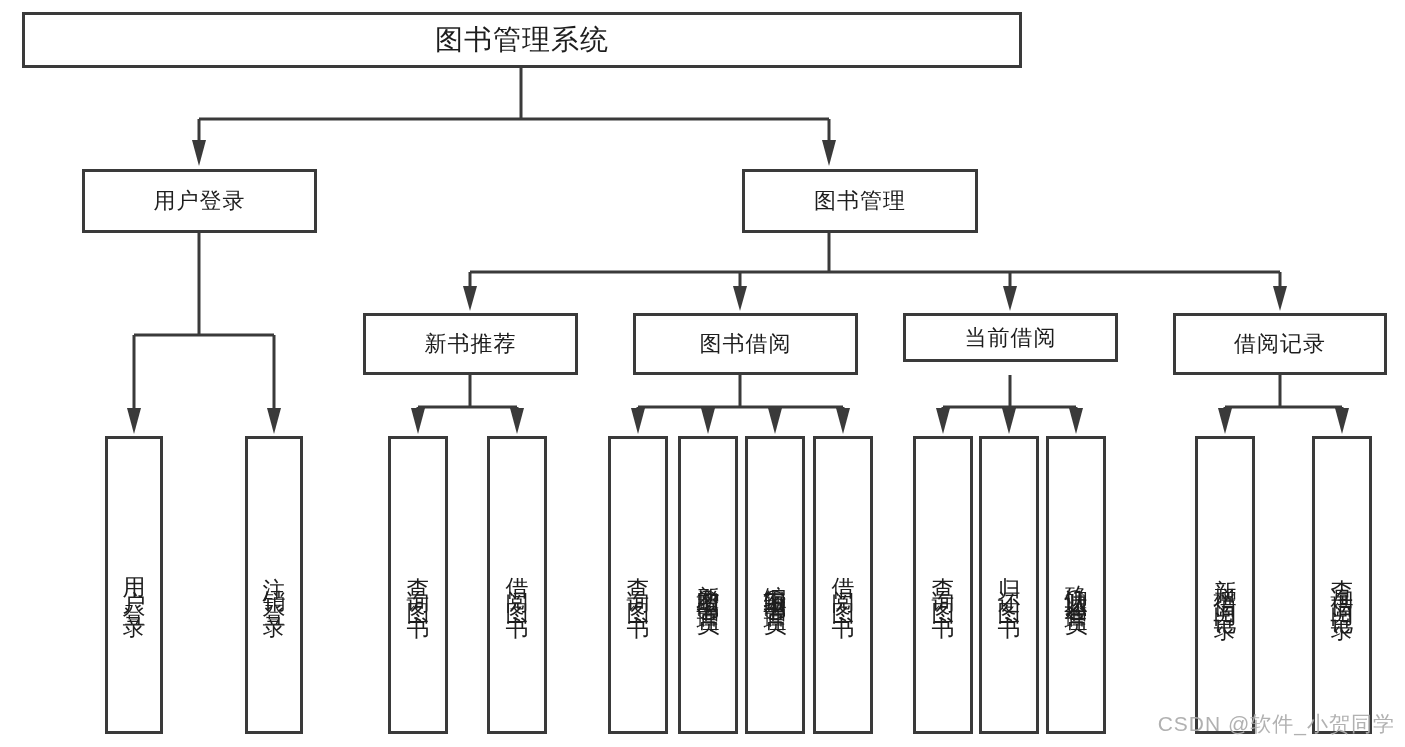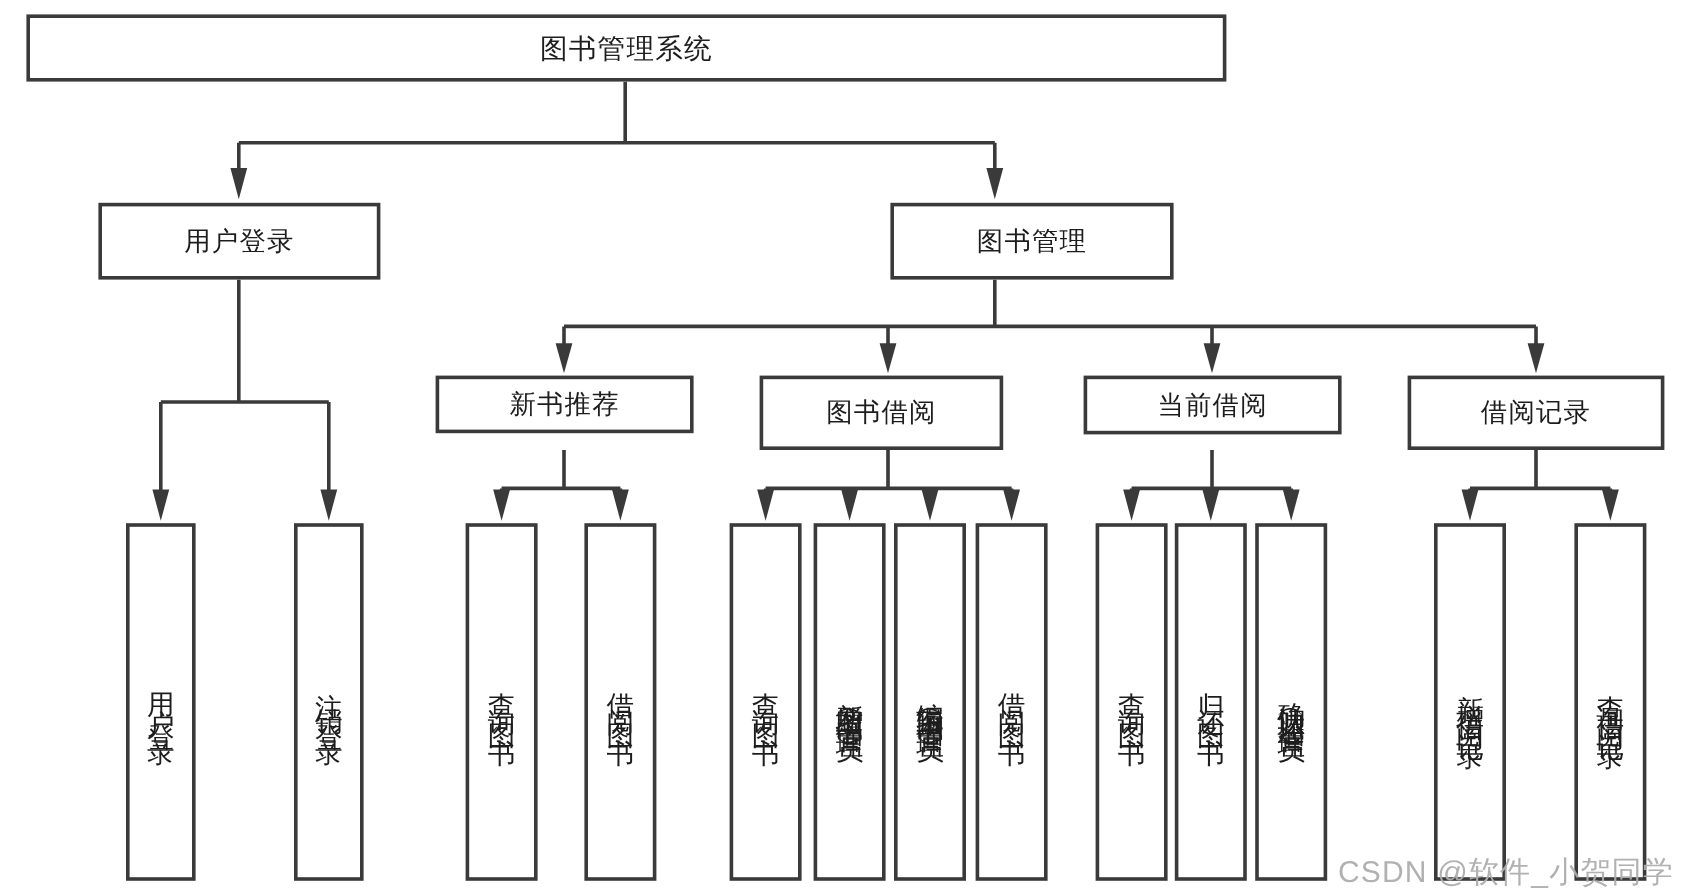--- a/index.html
+++ b/index.html
@@ -7,28 +7,28 @@
     position:relative;width:1405px;height:747px;background:#ffffff;overflow:hidden;
     font-family:"Liberation Sans","DejaVu Sans",sans-serif;
   }
   .wires{position:absolute;left:0;top:0;z-index:1;}
   .node{
     position:absolute;box-sizing:border-box;z-index:2;
     background:#ffffff;border:3px solid #3a3a3a;color:#1d1d1d;
     display:flex;align-items:center;justify-content:center;
   }
   .hnode{font-size:22px;letter-spacing:1px;}
-  .root{font-size:23px;font-family:Liberation Mono, monospace;}
+  .root{font-size:28px;font-family:Liberation Mono, monospace;}
   .vnode{
     writing-mode:vertical-rl;text-orientation:mixed;
     font-size:23px;line-height:1;
   }
   .watermark{
     position:absolute;z-index:5;right:10px;top:710px;
-    font-size:25px;letter-spacing:1px;color:rgba(173,173,173,0.95);
+    font-size:21px;letter-spacing:1px;color:rgba(173,173,173,0.95);
     white-space:nowrap;
   }
 </style>
 </head>
 <body>
 
 <div class="stage">
 
   <svg class="wires" width="1405" height="747" viewBox="0 0 1405 747">
     <g stroke="#3a3a3a" stroke-width="3" fill="none">
@@ -62,22 +62,22 @@
       <polygon points="1218,408 1232,408 1225,434"></polygon>
       <polygon points="1335,408 1349,408 1342,434"></polygon>
     </g>
   </svg>
 
   <div class="node hnode root" style="left:22px;top:12px;width:1000px;height:56px;">图书管理系统</div>
 
   <div class="node hnode" style="left:82px;top:169px;width:235px;height:64px;">用户登录</div>
   <div class="node hnode" style="left:742px;top:169px;width:236px;height:64px;">图书管理</div>
 
-  <div class="node hnode" style="left:363px;top:313px;width:215px;height:48px;">新书推荐</div>
-  <div class="node hnode" style="left:633px;top:313px;width:203px;height:62px;">图书借阅</div>
+  <div class="node hnode" style="left:363px;top:313px;width:215px;height:62px;">新书推荐</div>
+  <div class="node hnode" style="left:633px;top:313px;width:225px;height:62px;">图书借阅</div>
   <div class="node hnode" style="left:903px;top:313px;width:215px;height:49px;">当前借阅</div>
   <div class="node hnode" style="left:1173px;top:313px;width:214px;height:62px;">借阅记录</div>
 
   <div class="node vnode" style="left: 105px; top: 436px; width: 58px; height: 298px; letter-spacing: 13px;">用户登录</div>
   <div class="node vnode" style="left: 245px; top: 436px; width: 58px; height: 298px; letter-spacing: 13px;">注销登录</div>
 
   <div class="node vnode" style="left: 388px; top: 436px; width: 60px; height: 298px; letter-spacing: 13px;">查询图书</div>
   <div class="node vnode" style="left: 487px; top: 436px; width: 60px; height: 298px; letter-spacing: 13px;">借阅图书</div>
 
   <div class="node vnode" style="left: 608px; top: 436px; width: 60px; height: 298px; letter-spacing: 13px;">查询图书</div>

